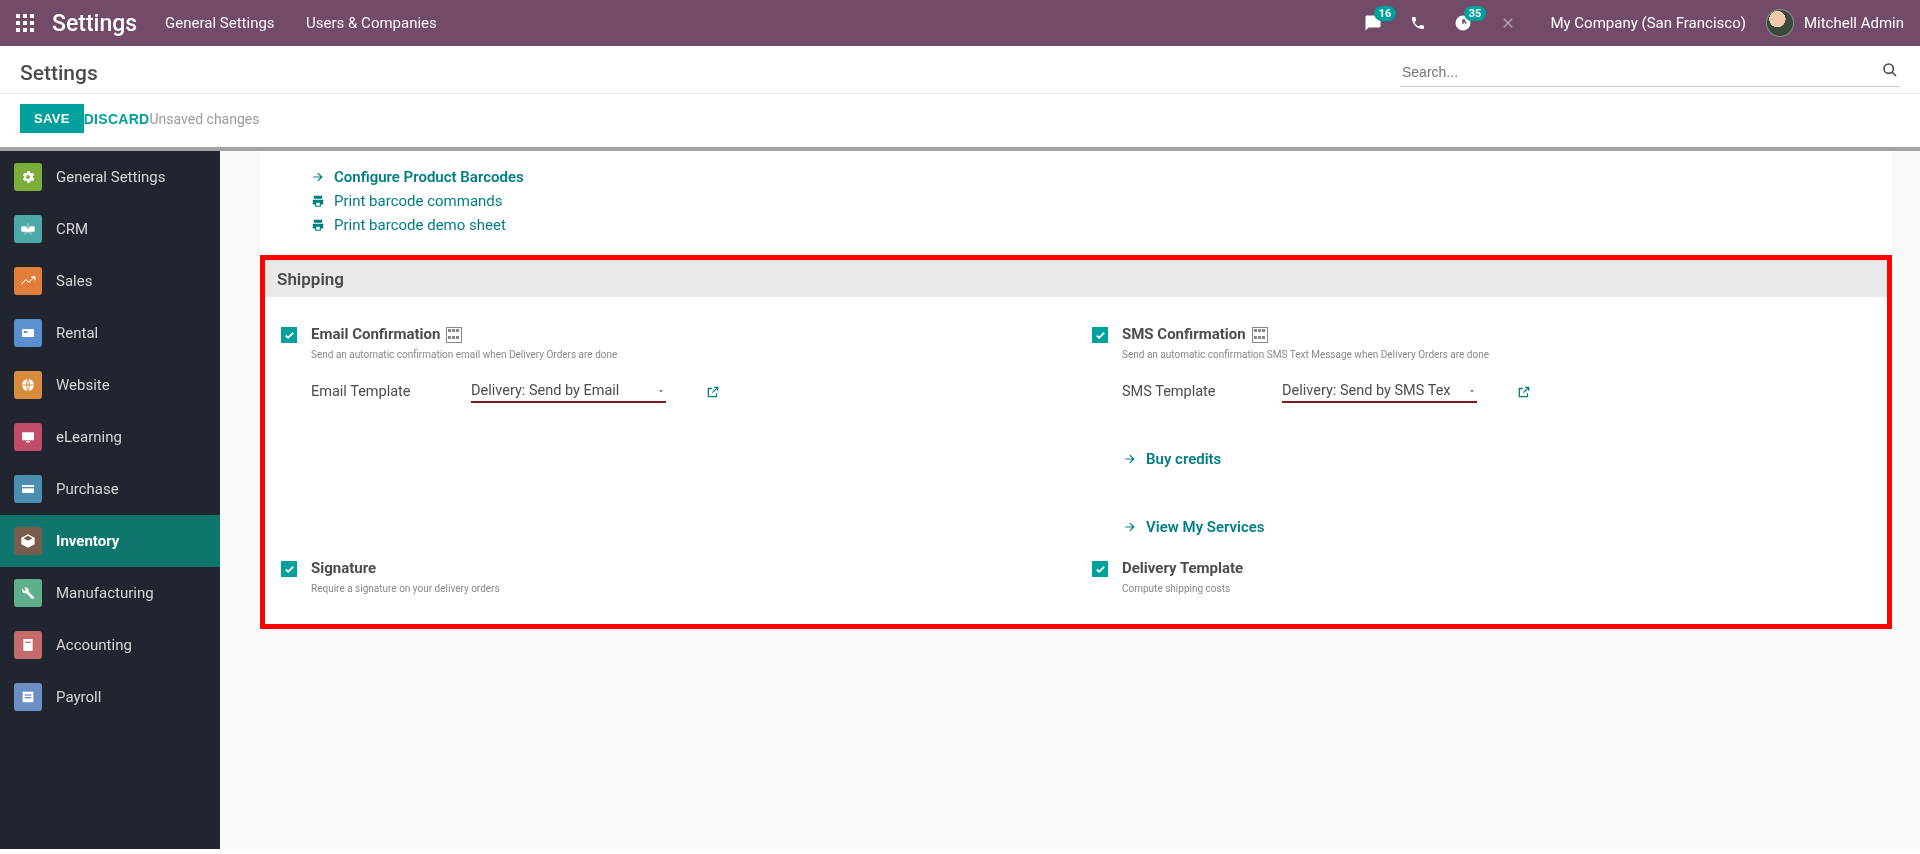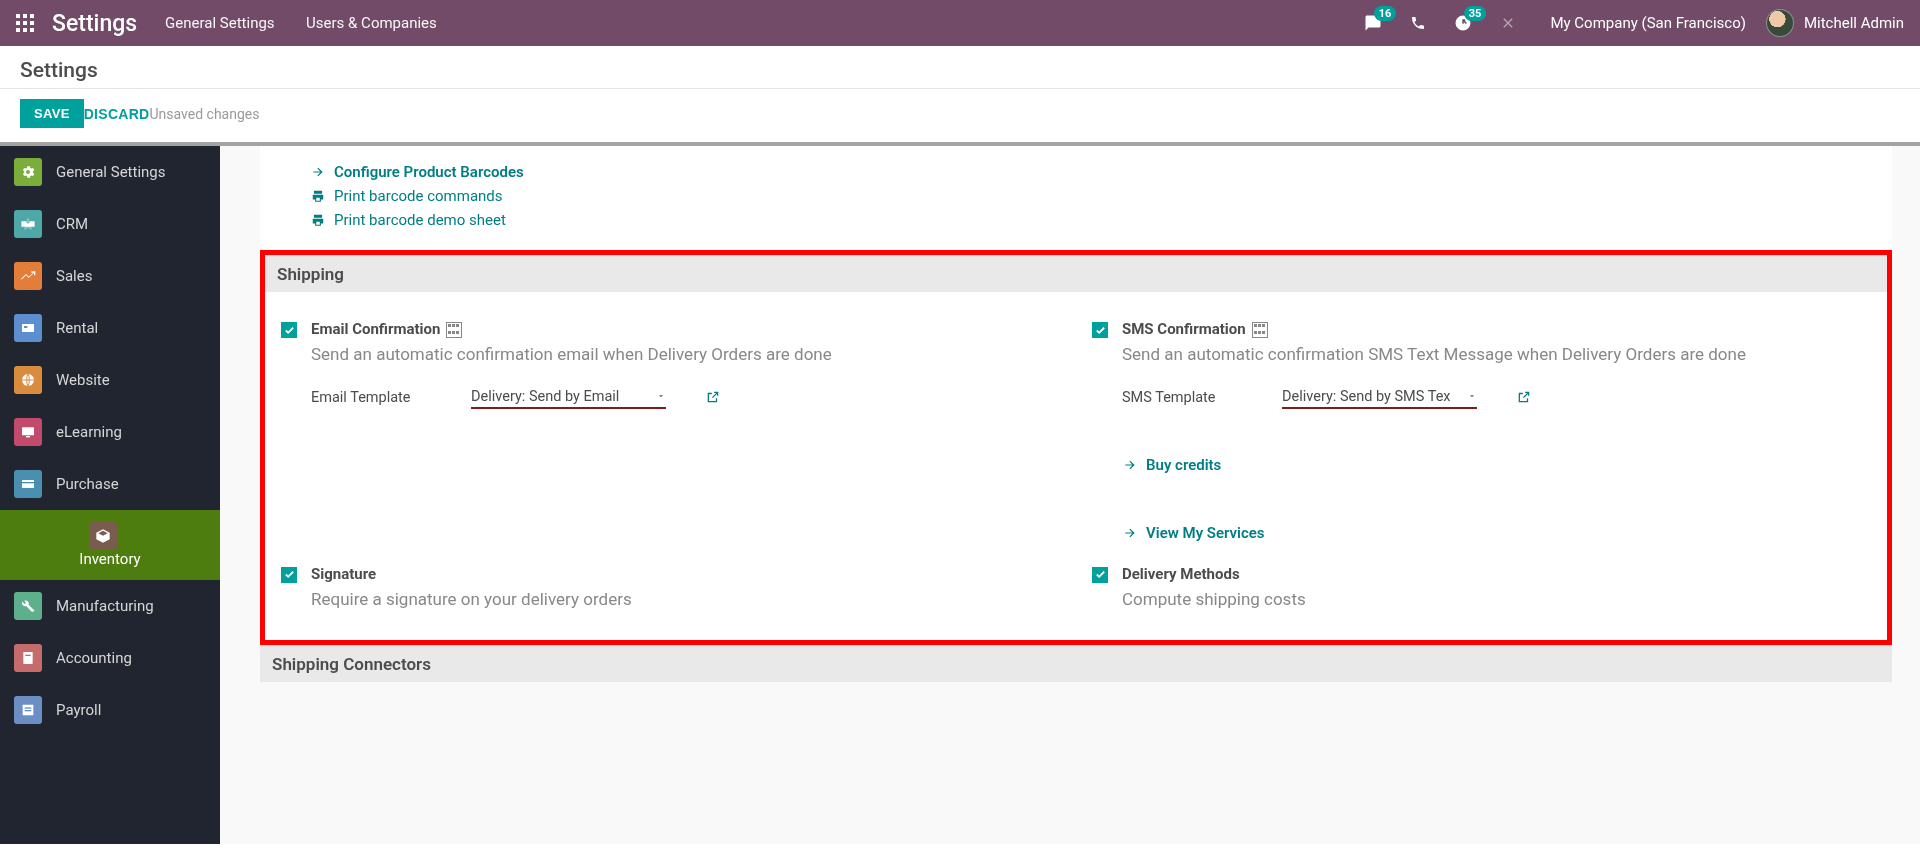--- a/index.html
+++ b/index.html
@@ -25,21 +25,21 @@
 
 .actionbar { display: flex; align-items: center; padding: 10px 20px 14px 20px; border-bottom: 4px solid #a3a3a3; }
 .btn-save { background: #00A09D; color: #fff; border: none; padding: 7px 14px; font-weight: 700; letter-spacing: 0.3px; cursor: pointer; font-size: 13px; }
 .btn-discard { background: none; border: none; color: #00A09D; font-weight: 600; font-size: 14px; cursor: pointer; letter-spacing: 0.3px; }
 .unsaved { color: #9a9a9a; font-size: 14px; }
 
 .layout { display: flex; height: calc(854px - 46px - 56px - 54px); }
 .sidebar { width: 220px; background: #1f2937; background: #202431; background: #1f2430; color: #cfd3da; overflow-y: auto; }
 .sidebar { background: #21252f; }
 .sb-item { display: flex; align-items: center; padding: 12px 14px; cursor: pointer; font-size: 15px; color: #d6d6d6; }
-.sb-item.active { background: #4d7c0f; color: #fff; font-weight: 400; flex-direction: column; }
+.sb-item.active { background: #0f766e; color: #fff; font-weight: 700; }
 .sb-icon { width: 28px; height: 28px; border-radius: 3px; margin-right: 14px; display: flex; align-items: center; justify-content: center; color: #fff; font-size: 15px; flex-shrink: 0; }
 .ic-general { background: #7bad3b; }
 .ic-crm { background: #4ea8a8; }
 .ic-sales { background: #e27d3a; }
 .ic-rental { background: #5b8fcf; }
 .ic-website { background: #d98c3e; }
 .ic-elearning { background: #c24a6a; }
 .ic-purchase { background: #4b8fb0; }
 .ic-inventory { background: #7a5c4f; }
 .ic-mfg { background: #5eaf8c; }
@@ -56,21 +56,21 @@
 
 .redbox { border: 5px solid #ff0000; margin: 0; }
 
 .settings-grid { display: flex; flex-wrap: wrap; padding: 18px 0 18px 0; }
 .setting-block { width: 50%; display: flex; padding: 10px 24px 10px 10px; }
 .chkcol { width: 36px; padding-left: 6px; padding-top: 2px; }
 .chk { width: 16px; height: 16px; border: 1px solid #00A09D; background: #00A09D; display: inline-flex; align-items: center; justify-content: center; color: #fff; cursor: pointer; }
 .chk svg { width: 11px; height: 11px; }
 .setcontent { flex: 1; }
 .settitle { font-weight: 700; font-size: 15px; color: #4c4c4c; display: flex; align-items: flex-end; gap: 6px; }
-.setdesc { color: #888; font-size: 17px; margin-top: 4px; line-height: 1.5; }
+.setdesc { color: #888; font-size: 10px; margin-top: 4px; line-height: 1.5; }
 .fieldrow { display: flex; align-items: center; margin-top: 18px; gap: 30px; }
 .fieldlabel { font-size: 14.5px; color: #4c4c4c; min-width: 130px; }
 .dropdown { display: flex; align-items: center; border-bottom: 2px solid #7f1d1d; padding: 2px 0; min-width: 195px; justify-content: space-between; cursor: pointer; font-size: 14.5px; }
 .extlink { margin-left: 10px; color: #017e84; cursor: pointer; }
 .sublinks { margin-top: 16px; }
 .sublinks .linkrow { font-size: 15px; margin-top: 44px; }
 
 .buildingicon { width: 16px; height: 16px; border: 1px solid #888; display: inline-flex; flex-wrap: wrap; padding: 1px; gap: 1px; }
 .buildingicon span { width: 3px; height: 3px; background: #888; }
 
@@ -124,20 +124,29 @@
   <div class="company">My Company (San Francisco)</div>
   <div class="user">
     <div class="avatar"></div>
     <span>Mitchell Admin</span>
   </div>
 </div>
 
 <div class="subhead">
   <h1>Settings</h1>
   <div class="spacer"></div>
+  <div class="searchwrap">
+    <input type="text" placeholder="Search..." style="">
+    <span class="sicon">
+      <svg width="16" height="16" viewBox="0 0 24 24" fill="none" stroke="#4c4c4c" stroke-width="2.5">
+          <circle cx="10" cy="10" r="7"></circle>
+          <line x1="21" y1="21" x2="15" y2="15"></line>
+        </svg>
+    </span>
+  </div>
 </div>
 
 <div class="actionbar">
   <button class="btn-save">SAVE</button>
   <button class="btn-discard">DISCARD</button>
   <span class="unsaved">Unsaved changes</span>
 </div>
 
 <div class="layout">
   <div class="sidebar">
@@ -378,26 +387,25 @@
         </div>
 
         <div class="setting-block">
           <div class="chkcol"><div class="chk">
                   <svg viewBox="0 0 24 24" fill="none" stroke="#fff" stroke-width="4">
                     <polyline points="4 12 9 17 20 6"></polyline>
                   </svg>
                 </div></div>
           <div class="setcontent">
             <div class="settitle">
-                  <span>Delivery Methods</span>
+                  <span>Delivery Template</span>
                 </div>
             <div class="setdesc">Compute shipping costs</div>
           </div>
         </div>
 
       </div>
     </div>
 
-    <div class="sectionhead">Shipping Connectors</div>
 
     </div>
   </div>
 </div>
 
 </body></html>

